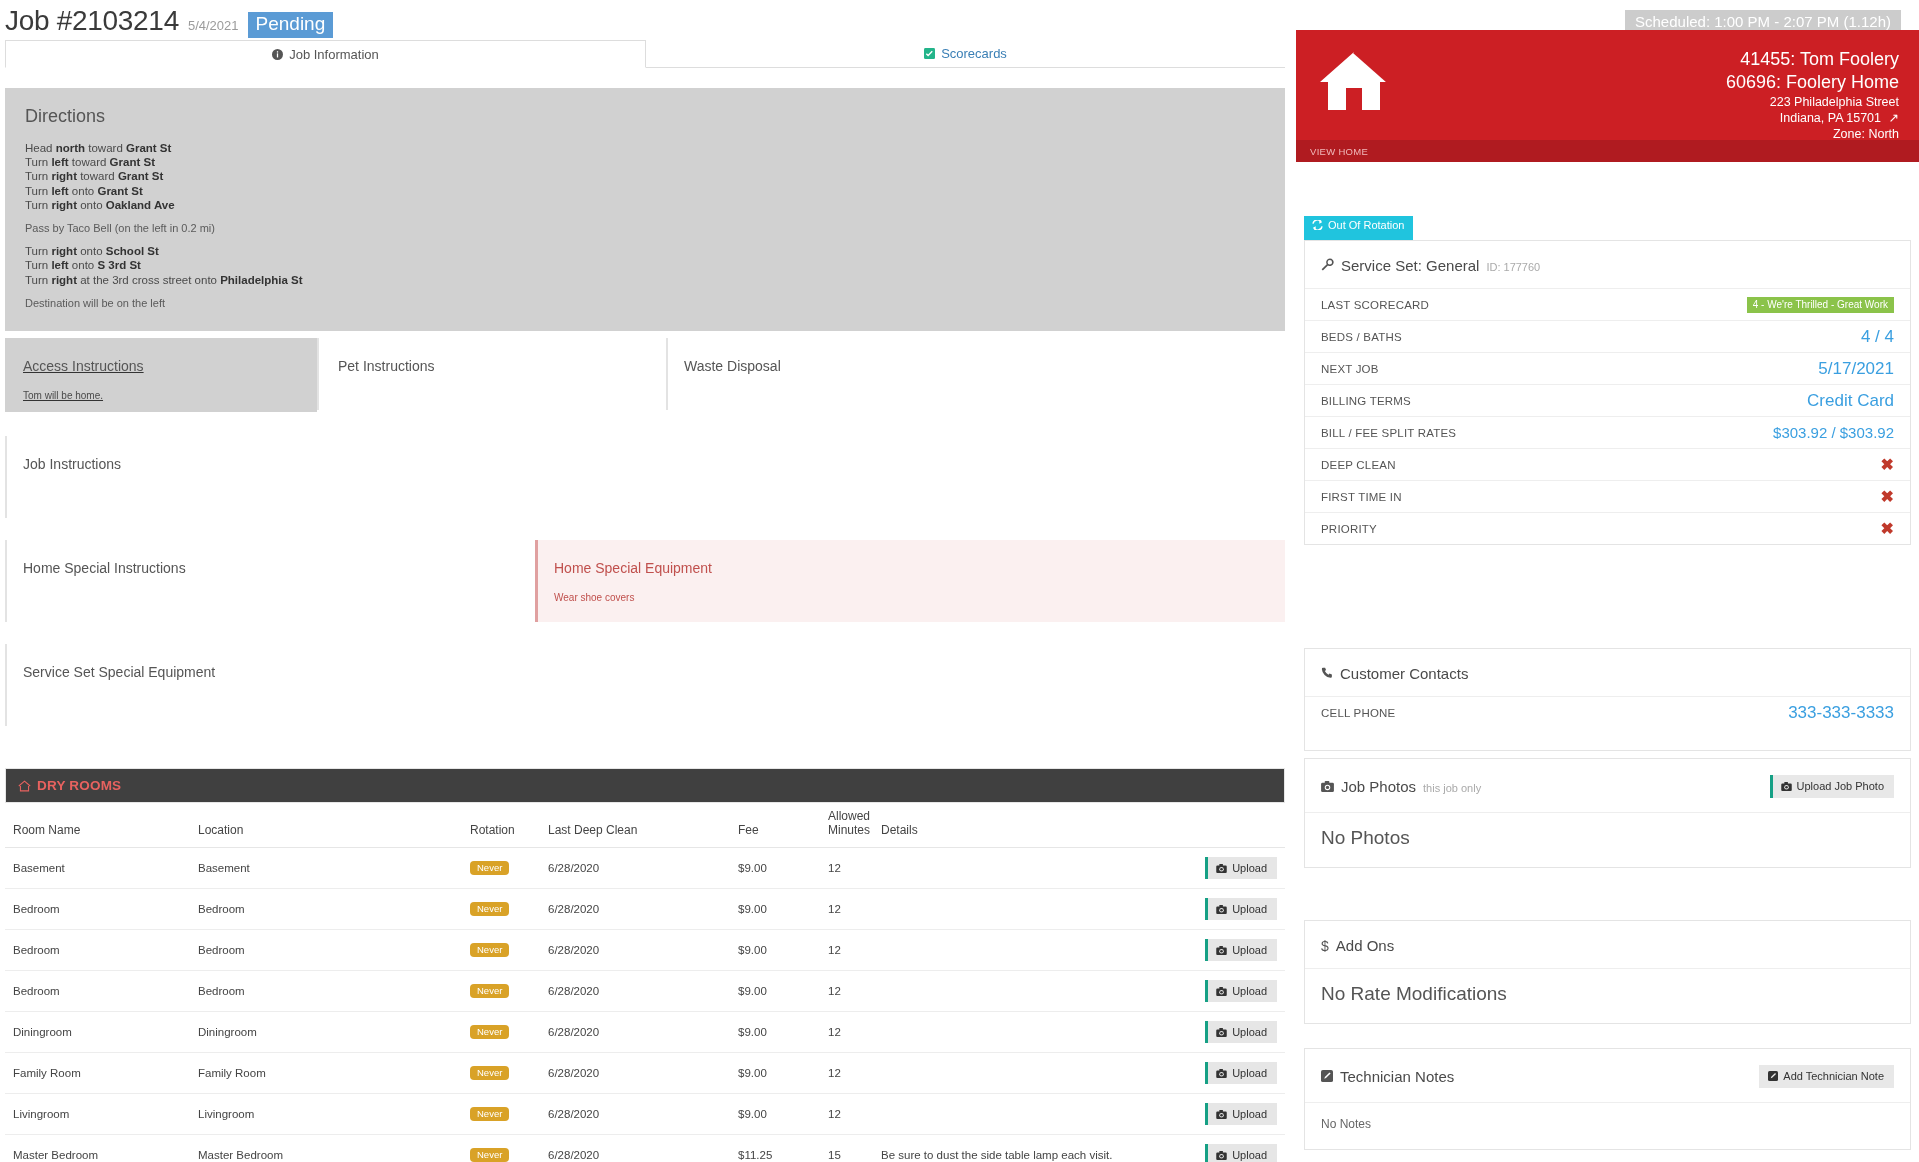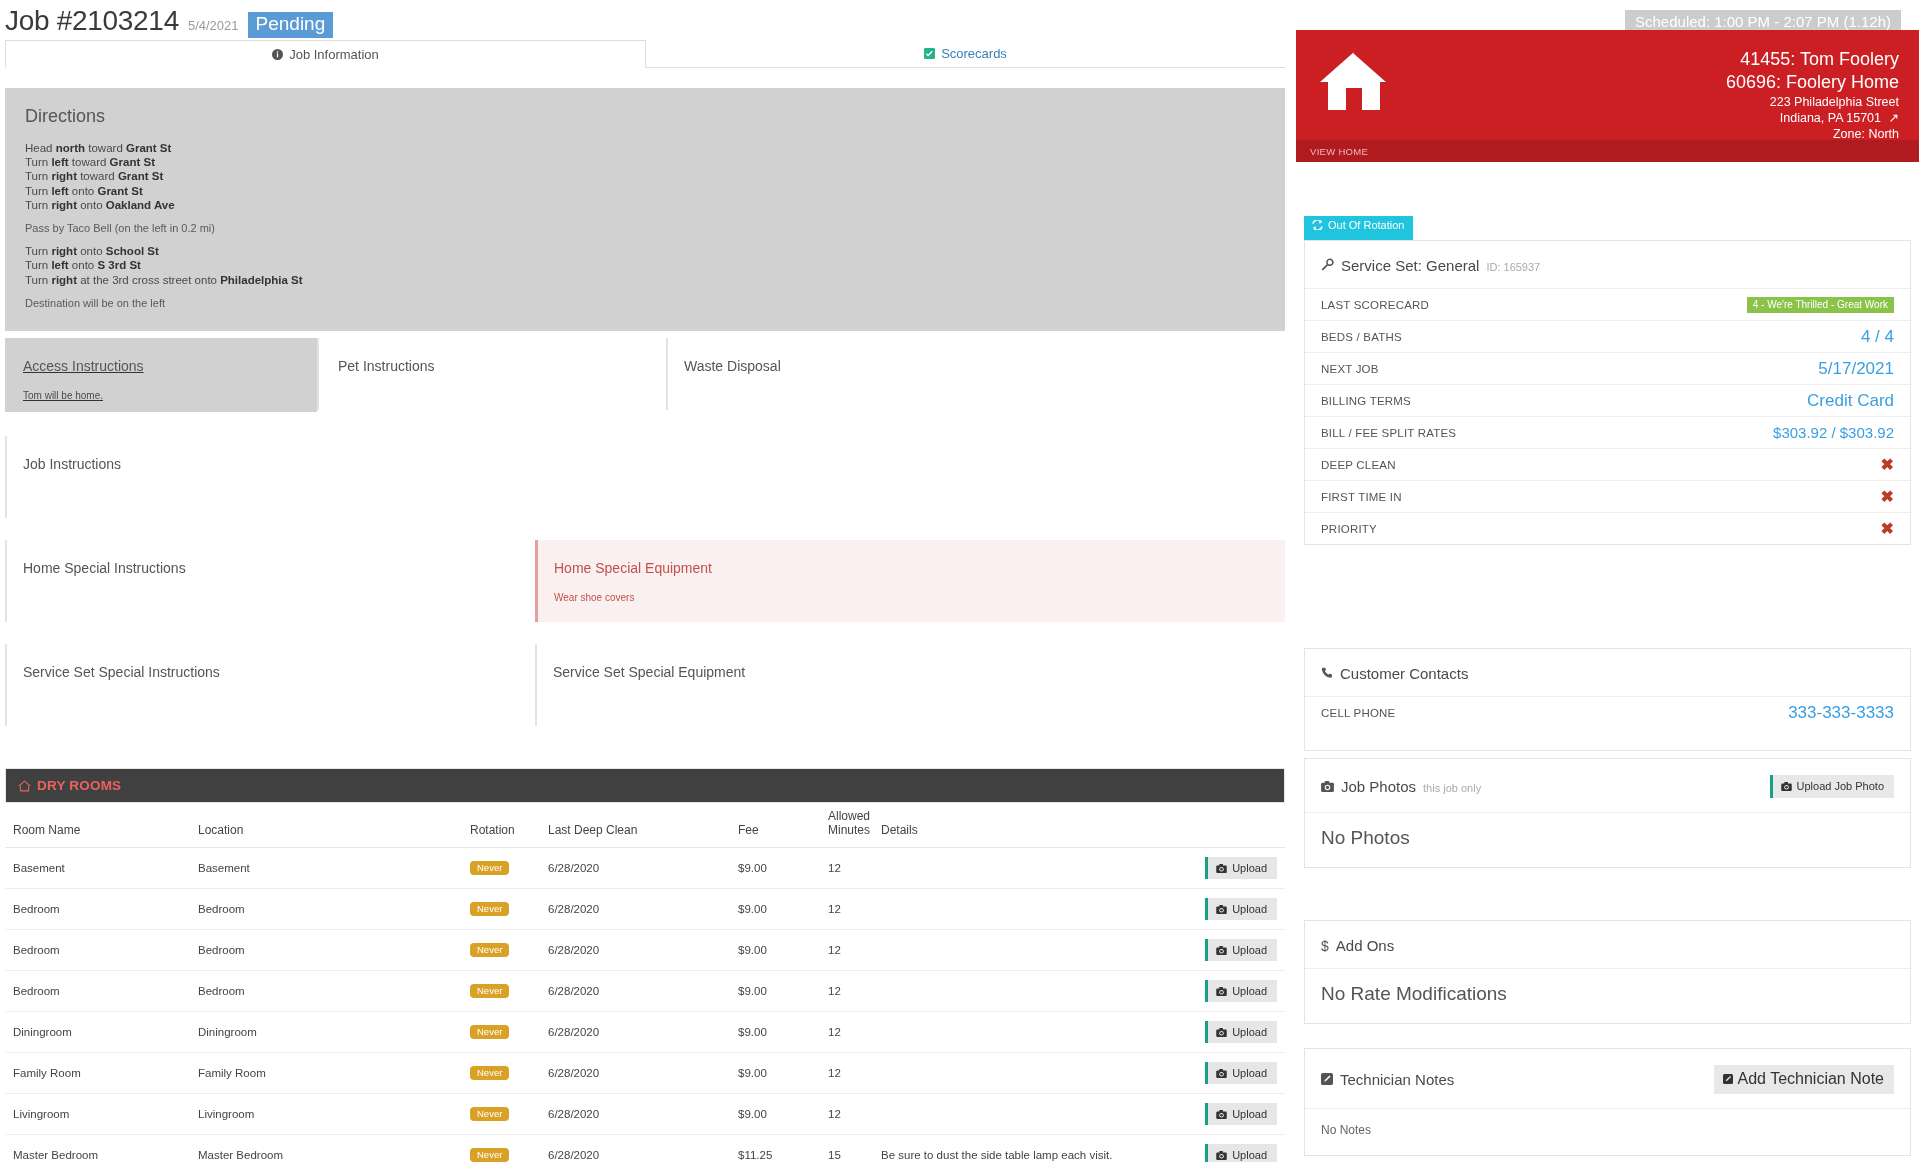--- a/index.html
+++ b/index.html
@@ -159,21 +159,21 @@
   .empty-big { font-size: 19px; color: #555555; font-weight: 400; }
   .empty-sm { font-size: 12px; color: #666666; }
   .btn-ghost {
     display: inline-flex; align-items: center; gap: 5px;
     background: #e8e8e8; color: #333333; font-size: 11px;
     border: none; border-left: 3px solid #16a085;
     padding: 5px 10px 6px 8px; cursor: pointer; white-space: nowrap;
   }
   .btn-plain {
     display: inline-flex; align-items: center; gap: 5px;
-    background: #e8e8e8; color: #333333; font-size: 16px;
+    background: #e8e8e8; color: #333333; font-size: 11px;
     border: none; padding: 5px 10px 6px 9px; cursor: pointer; white-space: nowrap;
   }
   .p-service { top: 240px; }
   .p-contacts { top: 648px; }
   .p-photos { top: 758px; }
   .p-addons { top: 920px; }
   .p-notes { top: 1048px; }
   svg { display: block; }
 </style>
 </head>
@@ -266,24 +266,20 @@
         </div>
         <div class="card pink c2">
           <div class="card-title">Home Special Equipment</div>
           <div class="card-body">Wear shoe covers</div>
         </div>
       </div>
 
       <div class="sp3"></div>
 
       <div class="card-row row4">
-        <div class="card c1">
-          <div class="card-title">Service Set Special Instructions</div>
-          <div class="card-body"></div>
-        </div>
         <div class="card c2">
           <div class="card-title">Service Set Special Equipment</div>
           <div class="card-body"></div>
         </div>
       </div>
     </div>
 
     <div class="rooms">
       <div class="sec-head">
         <span>
@@ -511,21 +507,21 @@
 
     <div class="panel p-service">
       <div class="panel-head">
         <div class="ph-left">
           <span>
             <svg width="13" height="13" viewBox="0 0 14 14">
                 <path d="M9.5 0.6a4 4 0 0 0-3.3 6.1L0.7 12.2l1.3 1.3 5.5-5.5A4 4 0 1 0 9.5 0.6zm0 1.6a2.4 2.4 0 1 1 0 4.8 2.4 2.4 0 0 1 0-4.8z" fill="#555"></path>
               </svg>
           </span>
           <span>Service Set: General</span>
-          <span class="ph-sub">ID: 165937</span>
+          <span class="ph-sub">ID: 177760</span>
         </div>
       </div>
       <div id="service-set-rows">
           <div class="kv">
             <span class="kv-k">LAST SCORECARD</span>
             <span class="badge-score">4 - We're Thrilled - Great Work</span>
           </div>
           <div class="kv">
             <span class="kv-k">BEDS / BATHS</span>
             <span class="kv-v">4 / 4</span>

